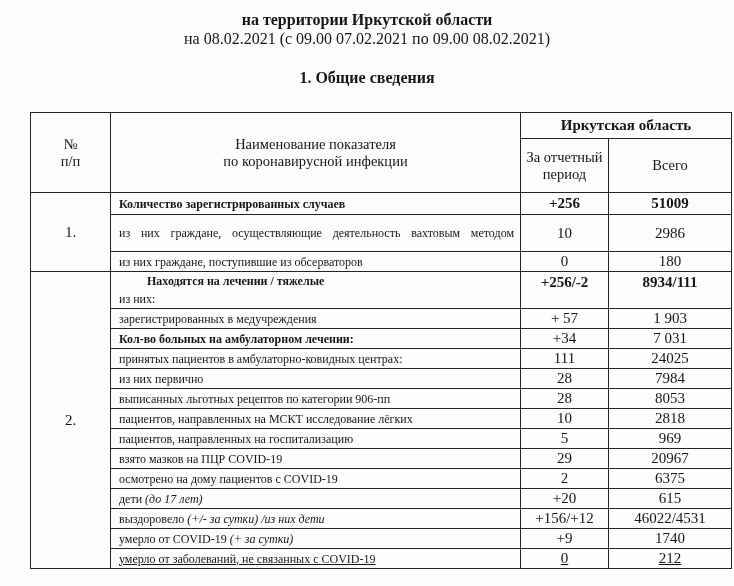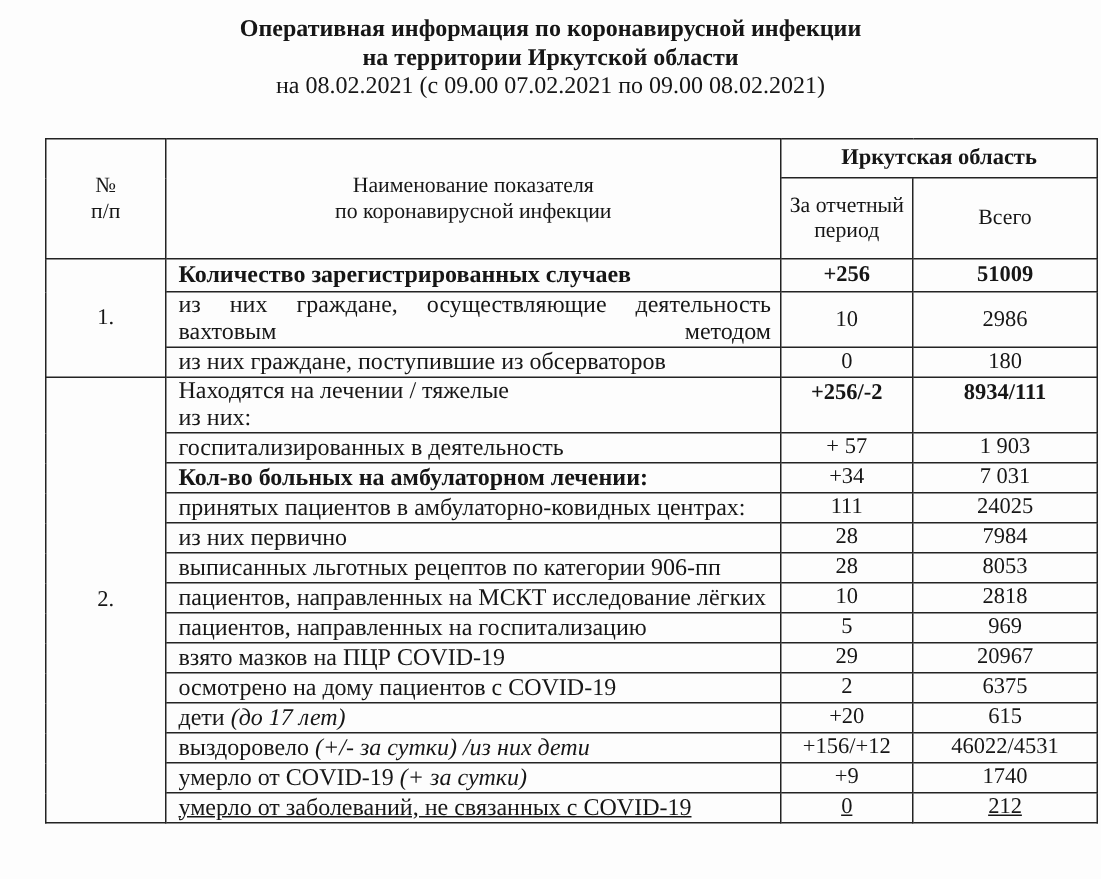--- a/index.html
+++ b/index.html
@@ -28,37 +28,37 @@
   thead th{
     font-weight:normal;font-size:14.5px;text-align:center;
     vertical-align:middle;padding:1px 2px;line-height:17px;
   }
   th.region-head{font-weight:bold;font-size:15px;height:23px;}
   tr.head-row-2 th{height:51px;}
   td.num-cell{
     text-align:center;font-size:15px;vertical-align:middle;padding:0 2px;
   }
   td.label-cell{
-    font-size:16px;line-height:18px;vertical-align:middle;
+    font-size:12px;line-height:18px;vertical-align:middle;
     padding:0 6px 0 8px;
   }
   td.label-cell.justify{text-align:justify;text-align-last:justify;}
   td.value-cell{
     text-align:center;font-size:15px;vertical-align:middle;padding:0 2px;
   }
   td.value-cell.vbold{font-weight:bold;}
   td.value-cell.vtop{vertical-align:top;padding-top:2px;}
 </style>
 </head>
 <body>
 
 <div class="page">
-  <div class="doc-title bold">Оперативная информация по коронавирусной инфекции</div>
   <div class="doc-title bold">на территории Иркутской области</div>
   <div class="doc-title">на 08.02.2021 (с 09.00 07.02.2021 по 09.00 08.02.2021)</div>
+  <div class="section-heading">1. Общие сведения</div>
 
   <table class="info-table">
     <colgroup>
       <col style="width:80px">
       <col style="width:410px">
       <col style="width:88px">
       <col style="width:123px">
     </colgroup>
     <thead>
       <tr>
@@ -89,26 +89,26 @@
           <td class="value-cell">10</td>
           <td class="value-cell">2986</td>
         </tr>
         <tr style="height: 20px;">
           <td class="label-cell"><span>из них граждане, поступившие из обсерваторов</span></td>
           <td class="value-cell">0</td>
           <td class="value-cell">180</td>
         </tr>
         <tr style="height: 36px;">
           <td class="num-cell" rowspan="14">2.</td>
-          <td class="label-cell"><span style="font-weight: normal;">Находятся на лечении / тяжелые</span><br><span>из них:</span></td>
+          <td class="label-cell"><span style="font-weight: bold; margin-left: 28px;">Находятся на лечении / тяжелые</span><br><span>из них:</span></td>
           <td class="value-cell vbold vtop">+256/-2</td>
           <td class="value-cell vbold vtop">8934/111</td>
         </tr>
         <tr style="height: 20px;">
-          <td class="label-cell"><span>госпитализированных в деятельность</span></td>
+          <td class="label-cell"><span>зарегистрированных в медучреждения</span></td>
           <td class="value-cell">+ 57</td>
           <td class="value-cell">1 903</td>
         </tr>
         <tr style="height: 20px;">
           <td class="label-cell"><span style="font-weight: bold;">Кол-во больных на амбулаторном лечении:</span></td>
           <td class="value-cell">+34</td>
           <td class="value-cell">7 031</td>
         </tr>
         <tr style="height: 20px;">
           <td class="label-cell"><span>принятых пациентов в амбулаторно-ковидных центрах:</span></td>

